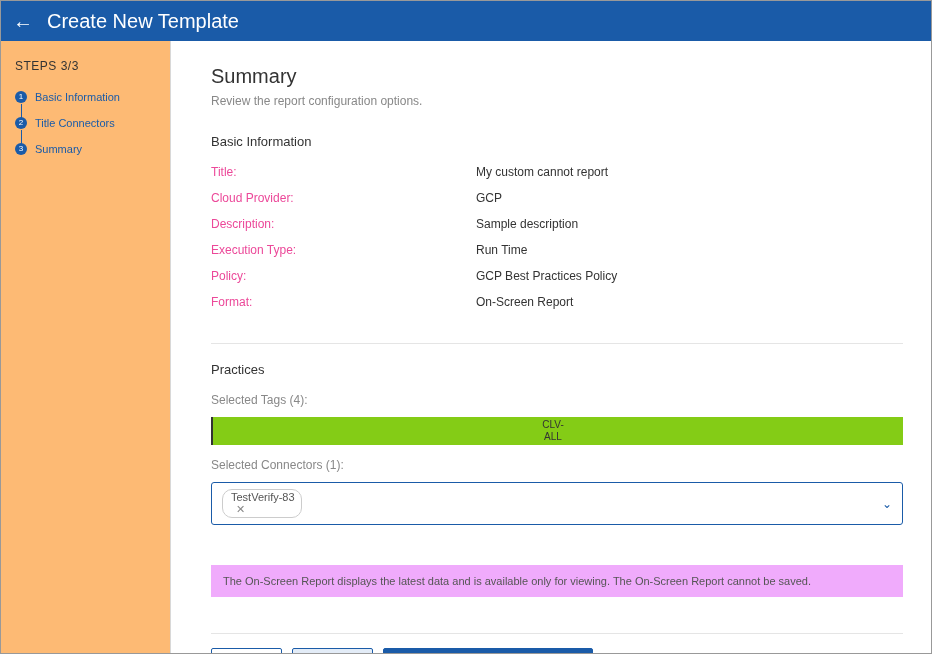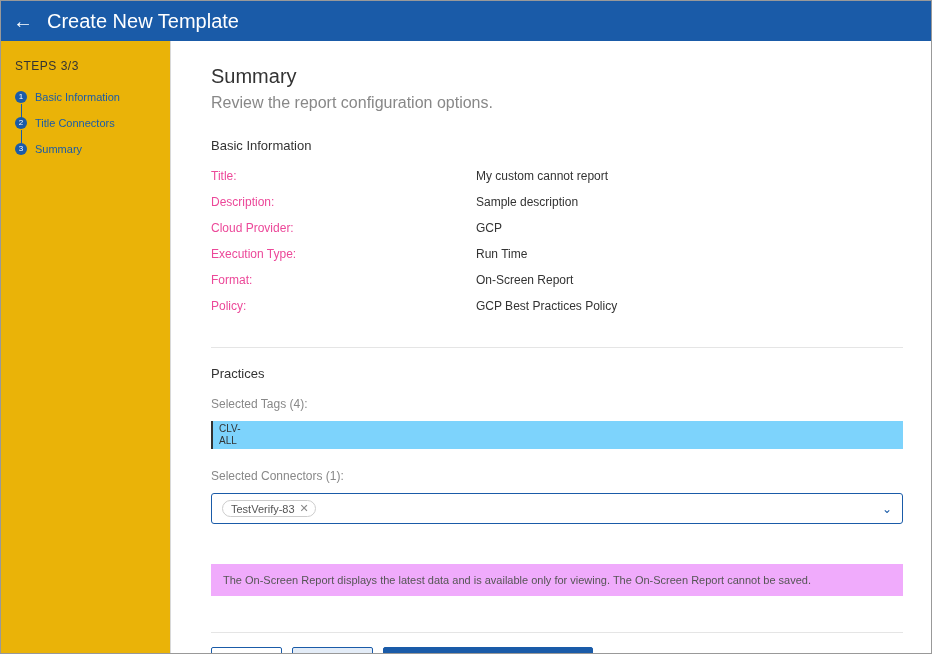--- a/index.html
+++ b/index.html
@@ -30,21 +30,21 @@
     .header-title {
       font-size: 20px;
       font-weight: 500;
     }
     .content {
       display: flex;
       height: calc(100% - 40px);
     }
     .sidebar {
       width: 170px;
-      background: #eab308;
+      background: #fdba74;
       border-right: 1px solid #d8d8d8;
       padding: 18px 14px;
     }
     .steps-label {
       font-size: 12px;
       color: #333;
       margin-bottom: 18px;
       letter-spacing: 0.5px;
     }
     .step-list { list-style: none; }
@@ -88,21 +88,21 @@
       display: flex;
       flex-direction: column;
     }
     .main-title {
       font-size: 20px;
       font-weight: 400;
       color: #333;
       margin-bottom: 6px;
     }
     .main-subtitle {
-      font-size: 16px;
+      font-size: 12px;
       color: #888;
       margin-bottom: 26px;
     }
     .section-title {
       font-size: 13px;
       color: #333;
       margin-bottom: 16px;
     }
     .info-row {
       display: flex;
@@ -123,44 +123,45 @@
     }
     .sub-label {
       font-size: 12px;
       color: #888;
       margin-bottom: 10px;
     }
     .tag-chip {
       display: inline-block;
       border-left: 2px solid #333;
       padding: 2px 16px 2px 6px;
-      background: #7dd3fc;
+      background: #84cc16;
       font-size: 10px;
       color: #333;
       line-height: 1.2;
-      margin-bottom: 20px;
+      margin-bottom: 13px;
+      text-align: center;
     }
     .connector-select {
       border: 1px solid #1a5ba8;
       border-radius: 3px;
       padding: 6px 10px;
       display: flex;
       align-items: center;
       justify-content: space-between;
       margin-bottom: 40px;
       cursor: pointer;
     }
     .connector-pill {
       display: inline-flex;
-      align-items: center;
       border: 1px solid #ccc;
       border-radius: 10px;
       padding: 1px 6px 1px 8px;
       font-size: 11px;
       color: #555;
+      flex-direction: column;
     }
     .pill-close {
       margin-left: 5px;
       color: #888;
       font-size: 11px;
       cursor: pointer;
     }
     .chevron {
       color: #1a5ba8;
       font-size: 12px;
@@ -228,38 +229,38 @@
     <h1 class="main-title">Summary</h1>
     <p class="main-subtitle">Review the report configuration options.</p>
 
     <div class="section-title">Basic Information</div>
 
     <div class="info-row">
       <div class="info-label">Title:</div>
       <div class="info-value">My custom cannot report</div>
     </div>
     <div class="info-row">
+      <div class="info-label">Cloud Provider:</div>
+      <div class="info-value">GCP</div>
+    </div>
+    <div class="info-row">
       <div class="info-label">Description:</div>
       <div class="info-value">Sample description</div>
     </div>
     <div class="info-row">
-      <div class="info-label">Cloud Provider:</div>
-      <div class="info-value">GCP</div>
-    </div>
-    <div class="info-row">
       <div class="info-label">Execution Type:</div>
       <div class="info-value">Run Time</div>
     </div>
     <div class="info-row">
+      <div class="info-label">Policy:</div>
+      <div class="info-value">GCP Best Practices Policy</div>
+    </div>
+    <div class="info-row">
       <div class="info-label">Format:</div>
       <div class="info-value">On-Screen Report</div>
-    </div>
-    <div class="info-row">
-      <div class="info-label">Policy:</div>
-      <div class="info-value">GCP Best Practices Policy</div>
     </div>
 
     <hr class="divider">
 
     <div class="section-title">Practices</div>
 
     <div class="sub-label">Selected Tags (4):</div>
     <div class="tag-chip">
       <span>CLV-</span><br>
       <span>ALL</span>

